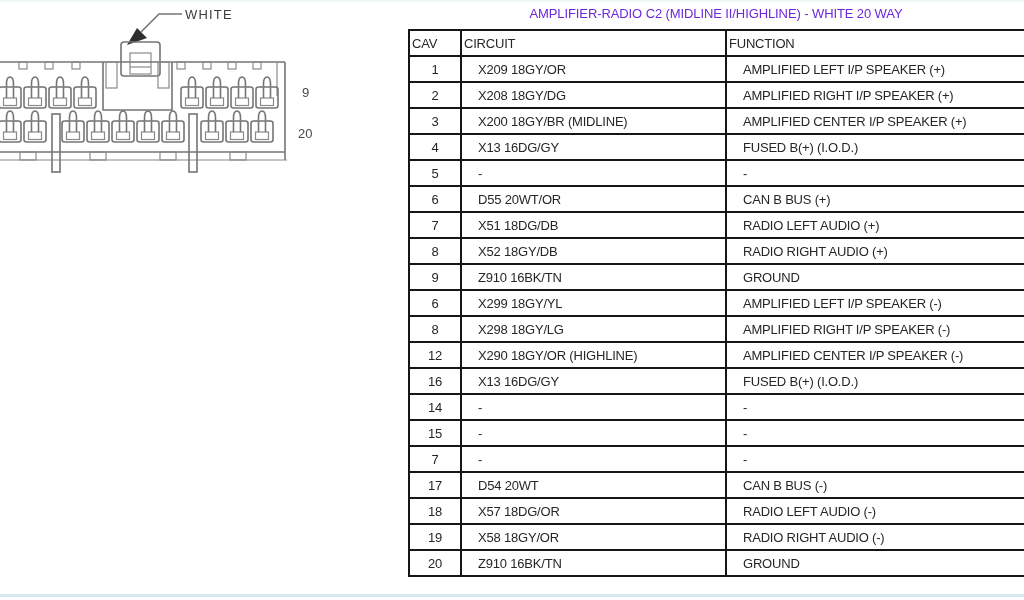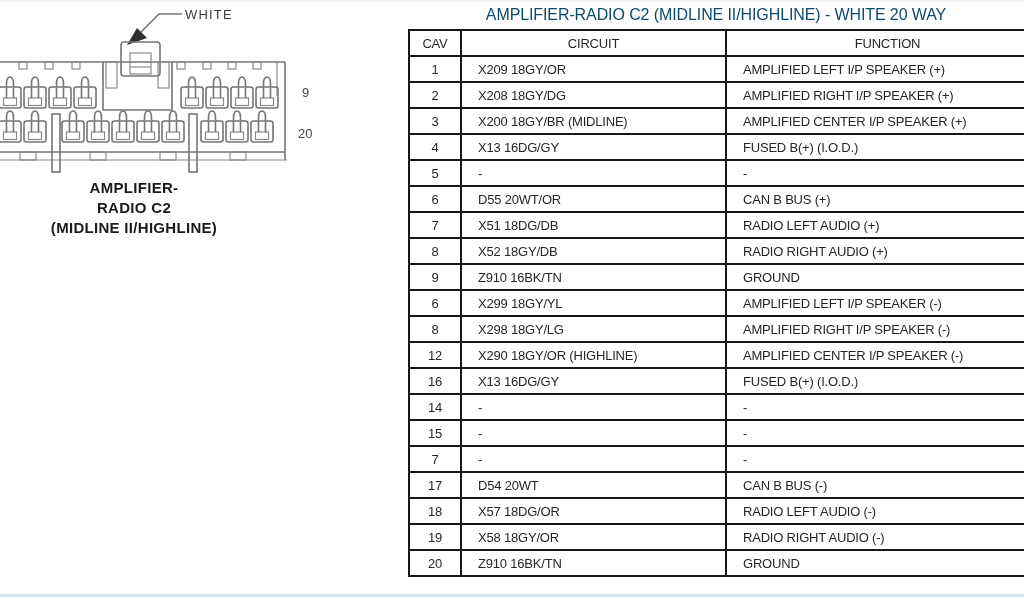--- a/index.html
+++ b/index.html
@@ -21,32 +21,32 @@
   .rownum-text{font-size:13px;fill:#4a4a4a;}
   .connector-caption{
     position:absolute;left:18px;top:178px;width:232px;
     text-align:center;font-weight:700;font-size:15px;line-height:20px;
     color:#1b1b1b;letter-spacing:.3px;
   }
 
   
   .table-title{
     position:absolute;left:408px;top:6px;width:616px;
-    text-align:center;font-size:16px;letter-spacing:-.1px;color:#0c4a6e;
+    text-align:center;font-size:13px;letter-spacing:-.1px;color:#6d28d9;
   }
   .pinout-table{
     position:absolute;left:408px;top:29px;width:640px;
     border-collapse:collapse;table-layout:fixed;
     font-size:13px;letter-spacing:-.2px;color:#262626;
   }
   .pinout-table th,.pinout-table td{
     border:2px solid #161616;height:22px;padding:1px 2px;
     white-space:nowrap;overflow:hidden;font-weight:400;
   }
-  .pinout-table th{text-align:center;border-radius:8px;}
+  .pinout-table th{text-align:left;border-radius:8px;}
   .pinout-table td{text-align:left;padding-left:16px;}
   .pinout-table td:first-child{text-align:center;padding-left:2px;}
   .col-cav{width:52px;}
   .col-circuit{width:265px;}
   .col-function{width:323px;}
 </style>
 </head>
 <body>
 
 <div class="top-rule"></div>
@@ -123,25 +123,20 @@
       <use href="#pinsym" x="160" y="106" width="26" height="40"></use>
       <use href="#pinsym" x="199" y="106" width="26" height="40"></use>
       <use href="#pinsym" x="224" y="106" width="26" height="40"></use>
       <use href="#pinsym" x="249" y="106" width="26" height="40"></use>
     </g>
 
     <text x="302" y="97" class="rownum-text">9</text>
     <text x="298" y="138" class="rownum-text">20</text>
   </svg>
 
-  <div class="connector-caption">
-    <div>AMPLIFIER-</div>
-    <div>RADIO C2</div>
-    <div>(MIDLINE II/HIGHLINE)</div>
-  </div>
 </div>
 
 <div class="table-title">AMPLIFIER-RADIO C2 (MIDLINE II/HIGHLINE) - WHITE 20 WAY</div>
 
 <table class="pinout-table">
   <colgroup>
     <col class="col-cav">
       <col class="col-circuit">
       <col class="col-function">
   </colgroup>

